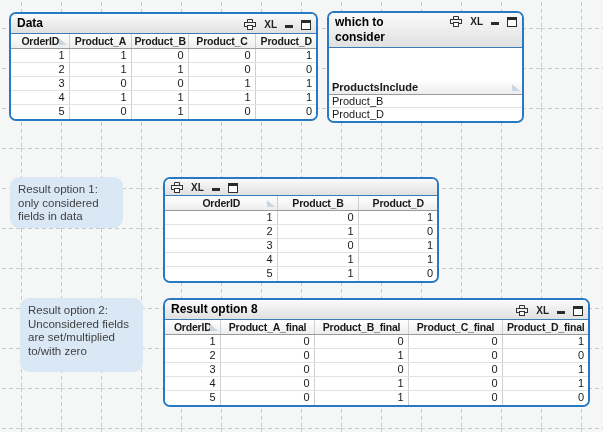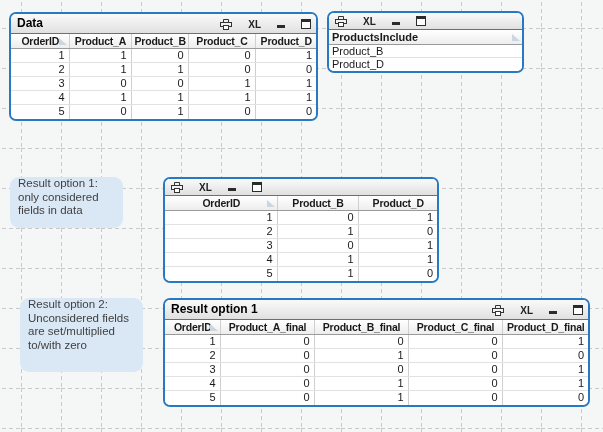--- a/index.html
+++ b/index.html
@@ -21,21 +21,21 @@
     display:flex; justify-content:space-between; align-items:center;
     background:linear-gradient(180deg,#fafafa 0%,#ececec 55%,#e0e0e0 100%);
     border-bottom:1px solid #3d7ab8;
     padding:2px 5px 2px 6px; min-height:17px;
   }
   .qv-caption.two-line { align-items:flex-start; }
   .qv-title {
     font-size:12px; font-weight:bold; color:#000;
     line-height:15px; white-space:pre-line;
   }
-  .cap-icons { display:flex; align-items:flex-start; gap:16px; flex:none; padding-top:1px; }
+  .cap-icons { display:flex; align-items:flex-end; gap:8px; flex:none; padding-top:1px; }
   .icon-xl { font-size:10px; font-weight:bold; color:#222; line-height:11px; }
   .icon-min { width:8px; height:3px; background:#2b2b2b; align-self:flex-end; margin-bottom:2px; }
   .icon-max { width:10px; height:10px; border:1px solid #2b2b2b; border-top-width:3px; background:#fdfdfd; }
 
   
   table.qv-table { border-collapse:collapse; table-layout:fixed; width:100%; }
   table.qv-table th {
     position:relative; font-size:10.5px; font-weight:bold; letter-spacing:-0.2px;
     text-align:center; white-space:nowrap; overflow:hidden;
     padding:1px 2px 1px 3px; height:14px;
@@ -53,33 +53,33 @@
   table.qv-table tr:last-child td { border-bottom:none; }
   .sort-tri {
     position:absolute; right:2px; bottom:3px; width:0; height:0;
     border-right:8px solid transparent; border-bottom:7px solid #ccd6de;
   }
 
   
   .lb-header {
     position:relative; font-size:11px; font-weight:bold; height:15px; line-height:14px;
     padding:0 3px; background:linear-gradient(180deg,#ffffff,#ededed);
-    border-bottom:1px solid #9a9a9a; overflow:hidden;
+    border-bottom:1px solid #9a9a9a; overflow:hidden;margin-top:32px;
   }
   .lb-item {
     font-size:11px; height:13px; line-height:12px; padding:0 3px;
     border-bottom:1px solid #e0e0e0; background:#fff; overflow:hidden;
   }
   .lb-item:last-child { border-bottom:none; }
 
   
   .note {
     position:absolute; z-index:1; background:#dae8f6; border-radius:9px;
     color:#3f3f3f; font-size:11.5px; line-height:13.5px;
-    padding:0 8px; white-space:pre-line; overflow:hidden;
+    padding:6px 8px; white-space:pre-line; overflow:hidden;
   }
 </style>
 </head>
 <body>
 
 <div class="canvas">
 
   <svg class="grid-svg" width="603" height="432">
     <defs>
       <pattern id="gridp" x="21" y="28" width="40" height="40" patternUnits="userSpaceOnUse">
@@ -155,20 +155,22 @@
             <td>1</td>
             <td>0</td>
             <td>0</td>
           </tr>
         </tbody>
     </table>
   </div>
 
   <div class="qv-obj" style="left:327px; top:11px; width:197px;">
     <div class="qv-caption two-line">
+      <span class="qv-title">which to
+consider</span>
       <span class="cap-icons">
         <svg width="12" height="11" viewBox="0 0 12 11">
           <path d="M3.5 3 V0.5 H8.5 V3" stroke="#333" fill="none"></path>
           <rect x="0.5" y="3.5" width="11" height="4" fill="#f2f2f2" stroke="#333"></rect>
           <rect x="3.5" y="6.5" width="5" height="4" fill="#fff" stroke="#333"></rect>
         </svg>
         <span class="icon-xl">XL</span>
         <span class="icon-min"></span>
         <span class="icon-max"></span>
       </span>
@@ -243,21 +245,21 @@
     </table>
   </div>
 
   <div class="note" style="left:20px; top:298px; width:123px; height:74px;">Result option 2:
 Unconsidered fields
 are set/multiplied
 to/with zero</div>
 
   <div class="qv-obj" style="left:163px; top:298px; width:427px;">
     <div class="qv-caption">
-      <span class="qv-title">Result option 1</span>
+      <span class="qv-title">Result option 8</span>
       <span class="cap-icons">
         <svg width="12" height="11" viewBox="0 0 12 11">
           <path d="M3.5 3 V0.5 H8.5 V3" stroke="#333" fill="none"></path>
           <rect x="0.5" y="3.5" width="11" height="4" fill="#f2f2f2" stroke="#333"></rect>
           <rect x="3.5" y="6.5" width="5" height="4" fill="#fff" stroke="#333"></rect>
         </svg>
         <span class="icon-xl">XL</span>
         <span class="icon-min"></span>
         <span class="icon-max"></span>
       </span>

